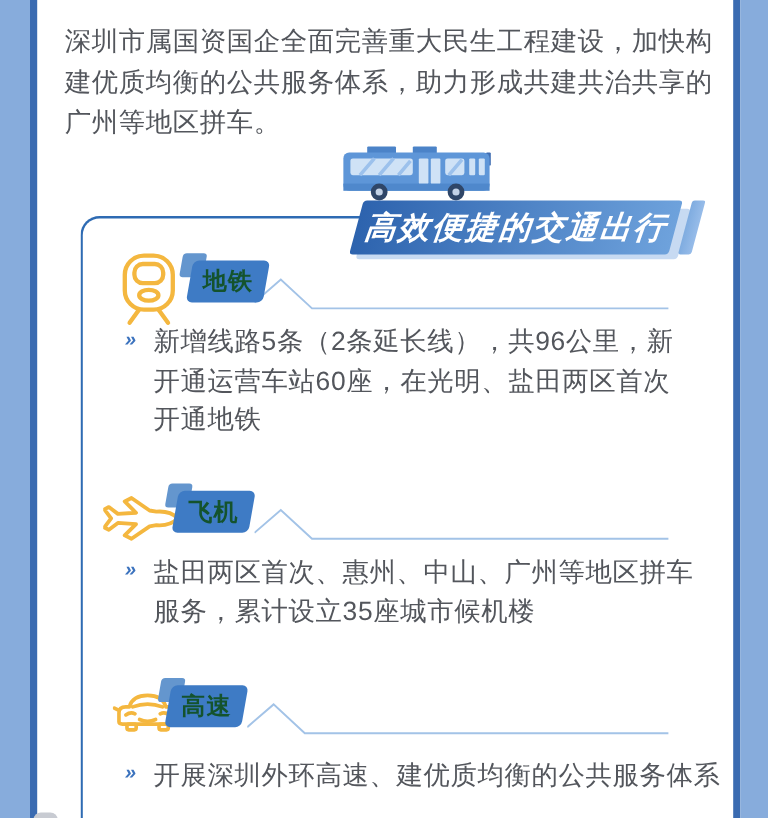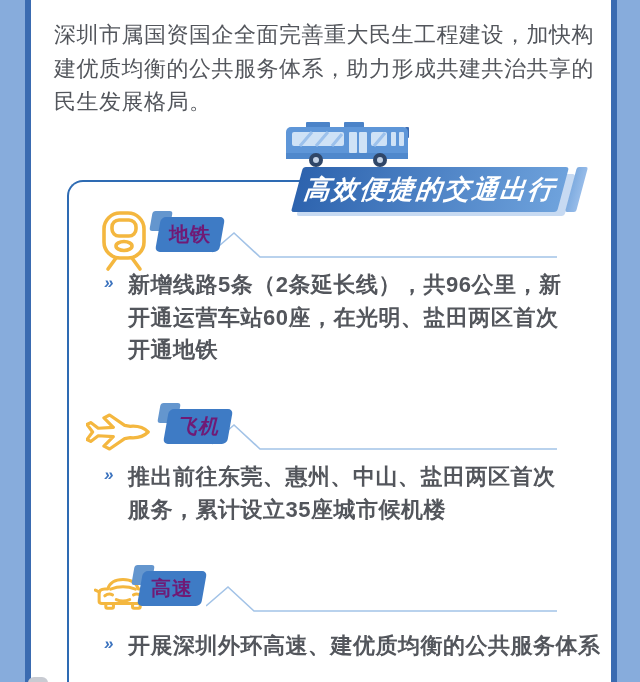--- a/index.html
+++ b/index.html
@@ -43,51 +43,51 @@
            border-left:2.5px solid #2E6BB3; border-top:2.5px solid #2E6BB3;
            border-top-left-radius:16px; z-index:1; }
 
   
   .tag { position:absolute; width:64px; height:35px; z-index:2; }
   .tag .corner { position:absolute; left:-7px; top:-6px; width:20px; height:20px;
                  background:#6496CE; transform:skewX(-10deg); border-radius:3px; z-index:0; }
   .tag .tag-bg { position:absolute; inset:0; background:#3E7BC5; transform:skewX(-10deg);
                  border-radius:5px; z-index:1; }
   .tag .tag-label { position:relative; z-index:2; display:flex; width:100%; height:100%;
-                    align-items:center; justify-content:center; color:#701a75;
+                    align-items:center; justify-content:center; color:#14532d;
                     font-size:20px; font-weight:bold; letter-spacing:1px; }
 
   .zig { position:absolute; z-index:1; }
 
   .sec-icon { position:absolute; z-index:2; }
 
   .bullet-marker { position:absolute; color:#3C73BE; font-size:17px; font-weight:bold;
                    font-style:italic; z-index:2; }
   .bullet-text { position:absolute; left:128px; width:478px; font-size:22px;
                  line-height:32.5px; letter-spacing:0.5px; color:#53565C;
-                 white-space:pre-line; z-index:2;font-weight:bold; }
+                 white-space:pre-line; z-index:2; }
 
   .gray-peek { position:absolute; left:28px; top:677px; width:20px; height:12px;
                background:#C8CBD2; border-radius:6px; z-index:0; }
 </style>
 </head>
 <body>
 
 <div id="page">
 
   <div class="rail-panel left"></div>
   <div class="rail-line  left"></div>
   <div class="rail-line  right"></div>
   <div class="rail-panel right"></div>
 
   <div class="gray-peek"></div>
 
   <div class="intro">深圳市属国资国企全面完善重大民生工程建设，加快构
 建优质均衡的公共服务体系，助力形成共建共治共享的
-民生发展格局。</div>
+广州等地区拼车。</div>
 
   <svg class="bus" width="128" height="48" viewBox="0 0 128 48">
     <rect x="20" y="2" width="24" height="6" rx="1" fill="#4B83C8"></rect>
     <rect x="58" y="2" width="20" height="6" rx="1" fill="#4B83C8"></rect>
     <rect x="119" y="7" width="4" height="11" rx="1" fill="#3E6CB2"></rect>
     <rect x="0" y="7" width="122" height="32" rx="5" fill="#5E96D8"></rect>
     <rect x="0" y="33" width="122" height="6" fill="#4F88CC"></rect>
     <rect x="6" y="12" width="52" height="14" rx="2" fill="#CFE2F6"></rect>
     <rect x="63" y="12" width="8" height="21" rx="1" fill="#CFE2F6"></rect>
     <rect x="73" y="12" width="8" height="21" rx="1" fill="#CFE2F6"></rect>
@@ -125,30 +125,30 @@
     <polyline points="0,23 22,4 48,28 345,28" fill="none" stroke="#A3C3E7" stroke-width="1.6"></polyline>
   </svg>
   <span class="bullet-marker" style="left:104px; top:273px;">»</span>
   <div class="bullet-text" style="top:269px;">新增线路5条（2条延长线），共96公里，新
 开通运营车站60座，在光明、盐田两区首次
 开通地铁</div>
 
   <svg class="sec-icon" style="left:86px; top:409px;" width="66" height="46" viewBox="0 0 70 48" fill="none" stroke="#F4B73F" stroke-width="3.4" stroke-linecap="round" stroke-linejoin="round">
     <path d="M66 24 Q59 17 47 18 L41 17 L25 6 L19 9 L29 19 L13 20 L5 14 L1 16 L7 24 L1 32 L5 34 L13 28 L29 29 L19 39 L25 42 L41 31 L47 30 Q59 31 66 24 Z"></path>
   </svg>
-  <div class="tag" style="left:166px; top:409px;font-style:italic;">
+  <div class="tag" style="left:146px; top:409px;">
     <span class="corner"></span>
     <span class="tag-bg"></span>
     <span class="tag-label">飞机</span>
   </div>
   <svg class="zig" style="left:212px; top:421px;" width="346" height="32" viewBox="0 0 346 32">
     <polyline points="0,23 22,4 48,28 345,28" fill="none" stroke="#A3C3E7" stroke-width="1.6"></polyline>
   </svg>
   <span class="bullet-marker" style="left:104px; top:465px;">»</span>
-  <div class="bullet-text" style="top:461px;">推出前往东莞、惠州、中山、盐田两区首次
+  <div class="bullet-text" style="top:461px;">盐田两区首次、惠州、中山、广州等地区拼车
 服务，累计设立35座城市候机楼</div>
 
   <svg class="sec-icon" style="left:94px; top:570px;" width="58" height="42" viewBox="0 0 60 44" fill="none" stroke="#F4B73F" stroke-width="3.2" stroke-linecap="round" stroke-linejoin="round">
     <path d="M5 33 L5 25 Q5 20 11 20 L14 20 Q17 10 30 10 Q43 10 46 20 L49 20 Q55 20 55 25 L55 33 Q55 35 52 35 L8 35 Q5 35 5 33 Z"></path>
     <path d="M17 20 Q30 15 43 20"></path>
     <path d="M5 23 L1 21 M55 23 L59 21"></path>
     <path d="M11 27 q4 -3 8 -1 M41 26 q4 -2 8 1"></path>
     <path d="M23 31 q7 3 14 0"></path>
     <rect x="12" y="35" width="8" height="5" rx="1.5"></rect>
     <rect x="40" y="35" width="8" height="5" rx="1.5"></rect>

